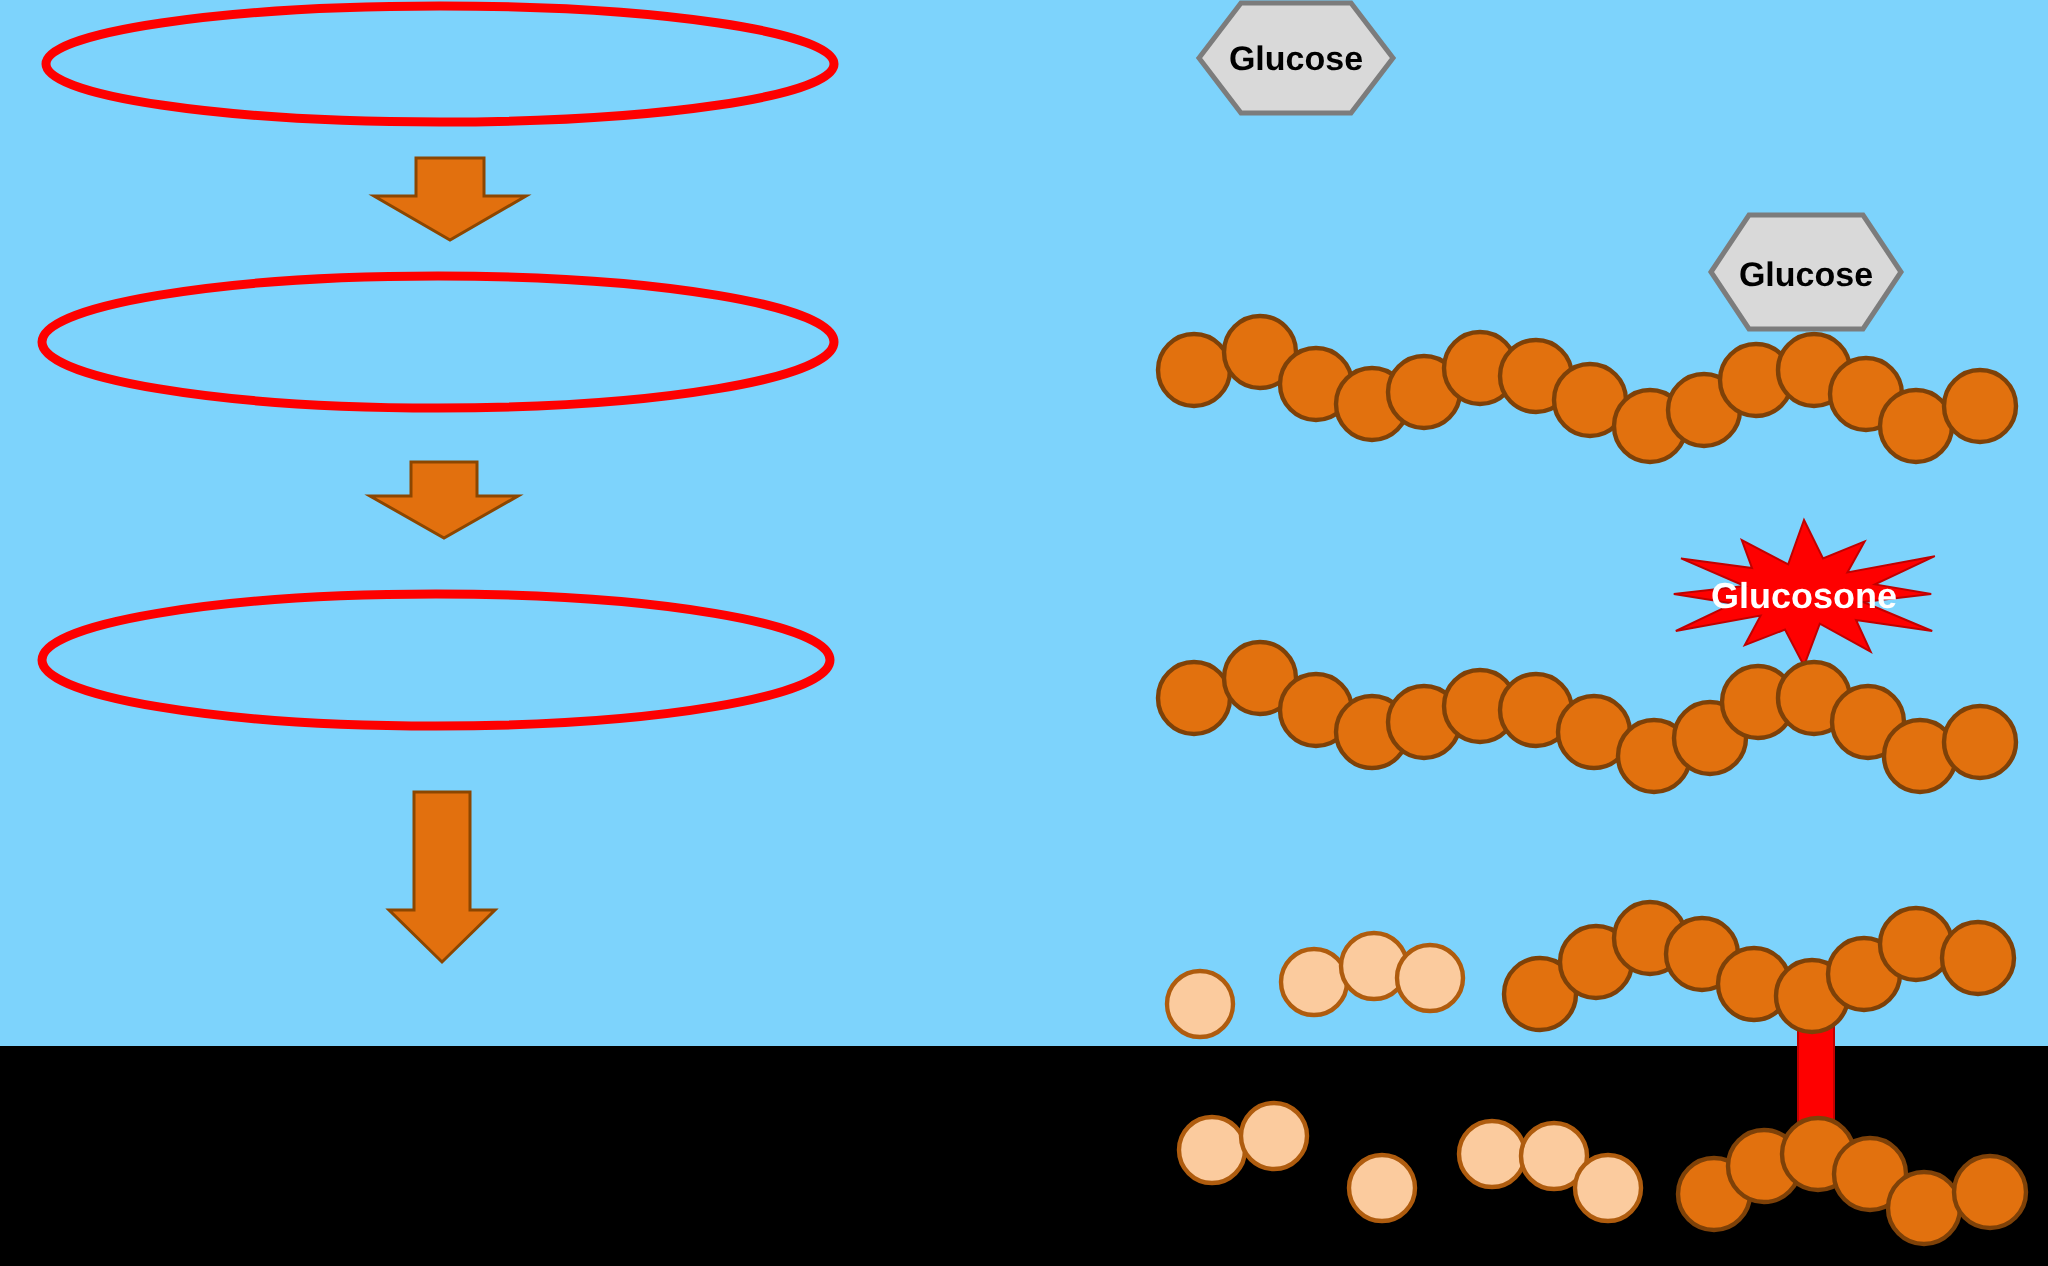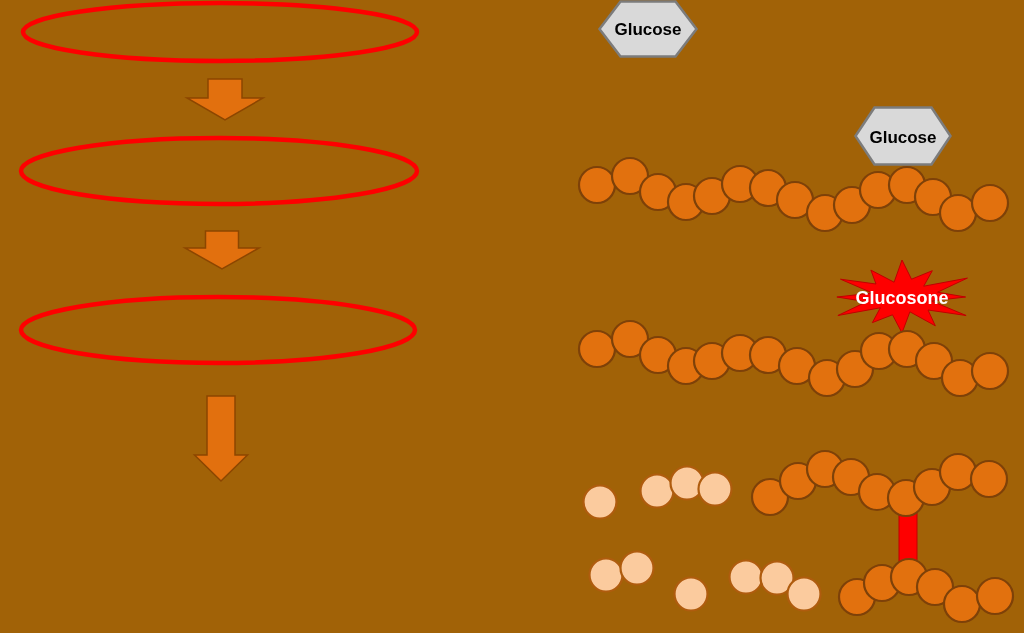--- a/index.html
+++ b/index.html
@@ -4,22 +4,22 @@
 <style>
   html, body {
     margin: 0; padding: 0;
     background: #000;
     width: 1024px; height: 633px;
     overflow: hidden;
     font-family: "Liberation Sans", sans-serif;
   }
   #canvas {
     position: relative;
-    width: 1024px; height: 633px;
-    background: #a16207;
+    width: 1024px; height: 523px;
+    background: #7dd3fc;
   }
   svg { display: block; }
   .hex-label {
     font-family: "Liberation Sans", sans-serif;
     font-weight: bold;
     font-size: 17px;
   }
   .burst-label {
     font-family: "Liberation Sans", sans-serif;
     font-weight: bold;

